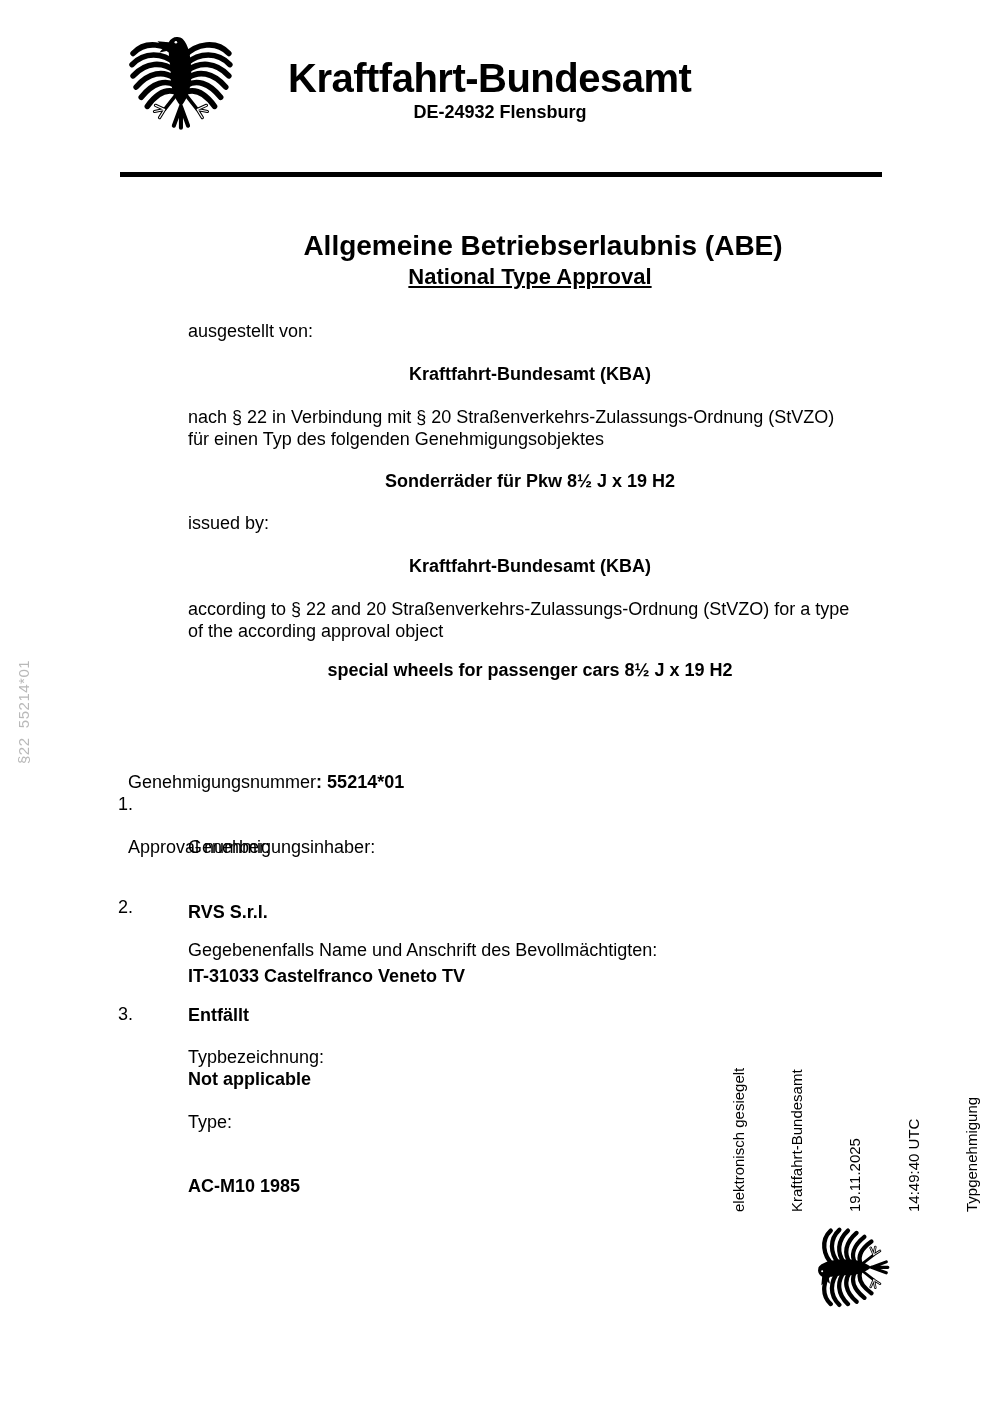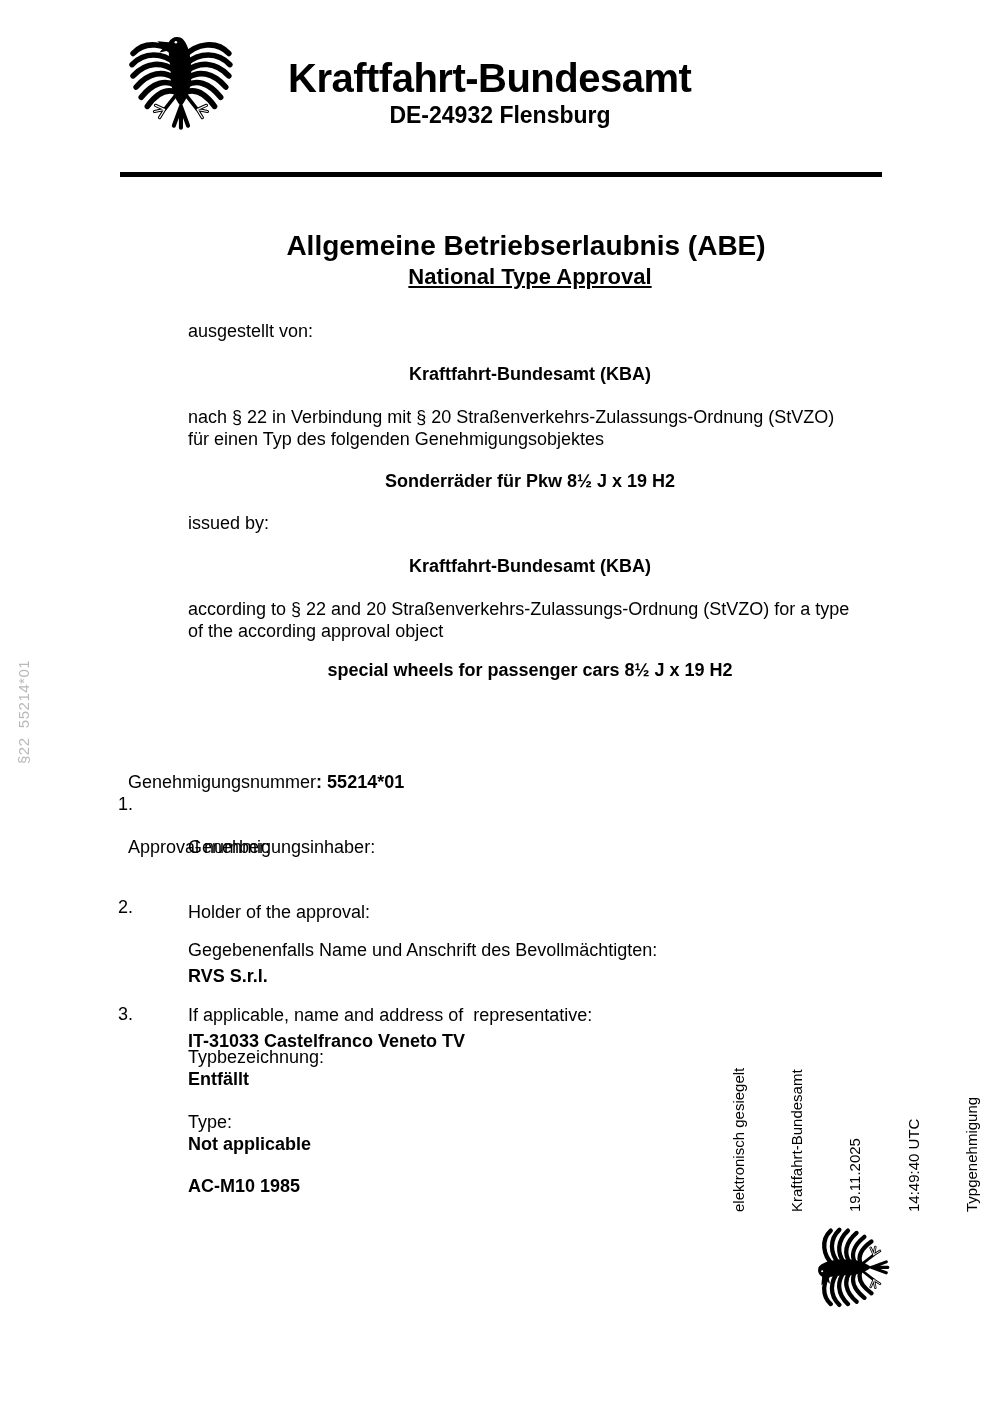--- a/index.html
+++ b/index.html
@@ -6,21 +6,21 @@
   .page {
     position:relative; width:993px; height:1404px; margin:0 auto;
     background:#ffffff; color:#000;
     font-family:"Liberation Sans", sans-serif; overflow:hidden;
   }
   .abs { position:absolute; }
   .b { font-weight:bold; }
   .center { text-align:center; }
   .body-text { font-size:18px; line-height:21.5px; white-space:pre-wrap; }
   .header-title { font-size:40px; font-weight:bold; letter-spacing:-0.5px; }
-  .header-sub { font-size:23px; font-weight:bold; }
+  .header-sub { font-size:18px; font-weight:bold; }
   .rule { background:#000; }
   .h-de { font-size:28px; font-weight:bold; }
   .h-en { font-size:22px; font-weight:bold;text-decoration:underline; }
   .item { display:flex; }
   .itemnum { width:70px; flex:0 0 70px; }
   .watermark {
     color:#b9b9b9; font-size:15px; letter-spacing:0.5px;
     white-space:pre; transform:rotate(-90deg);
   }
   .seal { display:flex; align-items:center; gap:10px; transform:rotate(-90deg); }
@@ -63,21 +63,21 @@
 
   <div class="abs watermark" style="left:-40px; top:689px; width:130px; height:20px;">§22  55214*01</div>
 
   <svg class="abs" style="left:128px; top:33px;" width="112" height="104" viewBox="0 0 110 100">
       <use href="#eagle"></use>
     </svg>
   <div class="abs header-title" style="left:288px; top:56px;">Kraftfahrt-Bundesamt</div>
   <div class="abs center header-sub" style="left:288px; top:102px; width:424px;">DE-24932 Flensburg</div>
   <div class="abs rule" style="left:120px; top:172px; width:762px; height:5px;"></div>
 
-  <div class="abs center h-de" style="left:116px; top:230px; width:820px;">Allgemeine Betriebserlaubnis (ABE)</div>
+  <div class="abs center h-de" style="left:133px; top:230px; width:820px;">Allgemeine Betriebserlaubnis (ABE)</div>
   <div class="abs center h-en" style="left:120px; top:264px; width:820px;">National Type Approval</div>
 
   <div class="abs body-text" style="left:188px; top:321px;">ausgestellt von:</div>
   <div class="abs center body-text b" style="left:120px; top:364px; width:820px;">Kraftfahrt-Bundesamt (KBA)</div>
   <div class="abs body-text" style="left:188px; top:407px;">nach § 22 in Verbindung mit § 20 Straßenverkehrs-Zulassungs-Ordnung (StVZO)</div>
   <div class="abs body-text" style="left:188px; top:428.5px;">für einen Typ des folgenden Genehmigungsobjektes</div>
   <div class="abs center body-text b" style="left:120px; top:471px; width:820px;">Sonderräder für Pkw 8½ J x 19 H2</div>
 
   <div class="abs body-text" style="left:188px; top:513px;">issued by:</div>
   <div class="abs center body-text b" style="left:120px; top:556px; width:820px;">Kraftfahrt-Bundesamt (KBA)</div>
@@ -87,31 +87,29 @@
 
   <div class="abs body-text" style="left:128px; top:729px;">
     <div><span>Genehmigungsnummer</span><span class="b">: 55214*01</span></div>
     <div>Approval number:</div>
   </div>
 
   <div class="abs body-text item" style="left:118px; top:794px; width:790px;">
     <div class="itemnum">1.</div>
     <div>
       <div>Genehmigungsinhaber:</div>
-      <div>Holder of the approval:</div>
       <div class="b">RVS S.r.l.</div>
       <div class="b">IT-31033 Castelfranco Veneto TV</div>
     </div>
   </div>
 
   <div class="abs body-text item" style="left:118px; top:897px; width:790px;">
     <div class="itemnum">2.</div>
     <div>
       <div>Gegebenenfalls Name und Anschrift des Bevollmächtigten:</div>
-      <div>If applicable, name and address of  representative:</div>
       <div class="b">Entfällt</div>
       <div class="b">Not applicable</div>
     </div>
   </div>
 
   <div class="abs body-text item" style="left:118px; top:1004px; width:790px;">
     <div class="itemnum">3.</div>
     <div>
       <div>Typbezeichnung:</div>
       <div>Type:</div>

